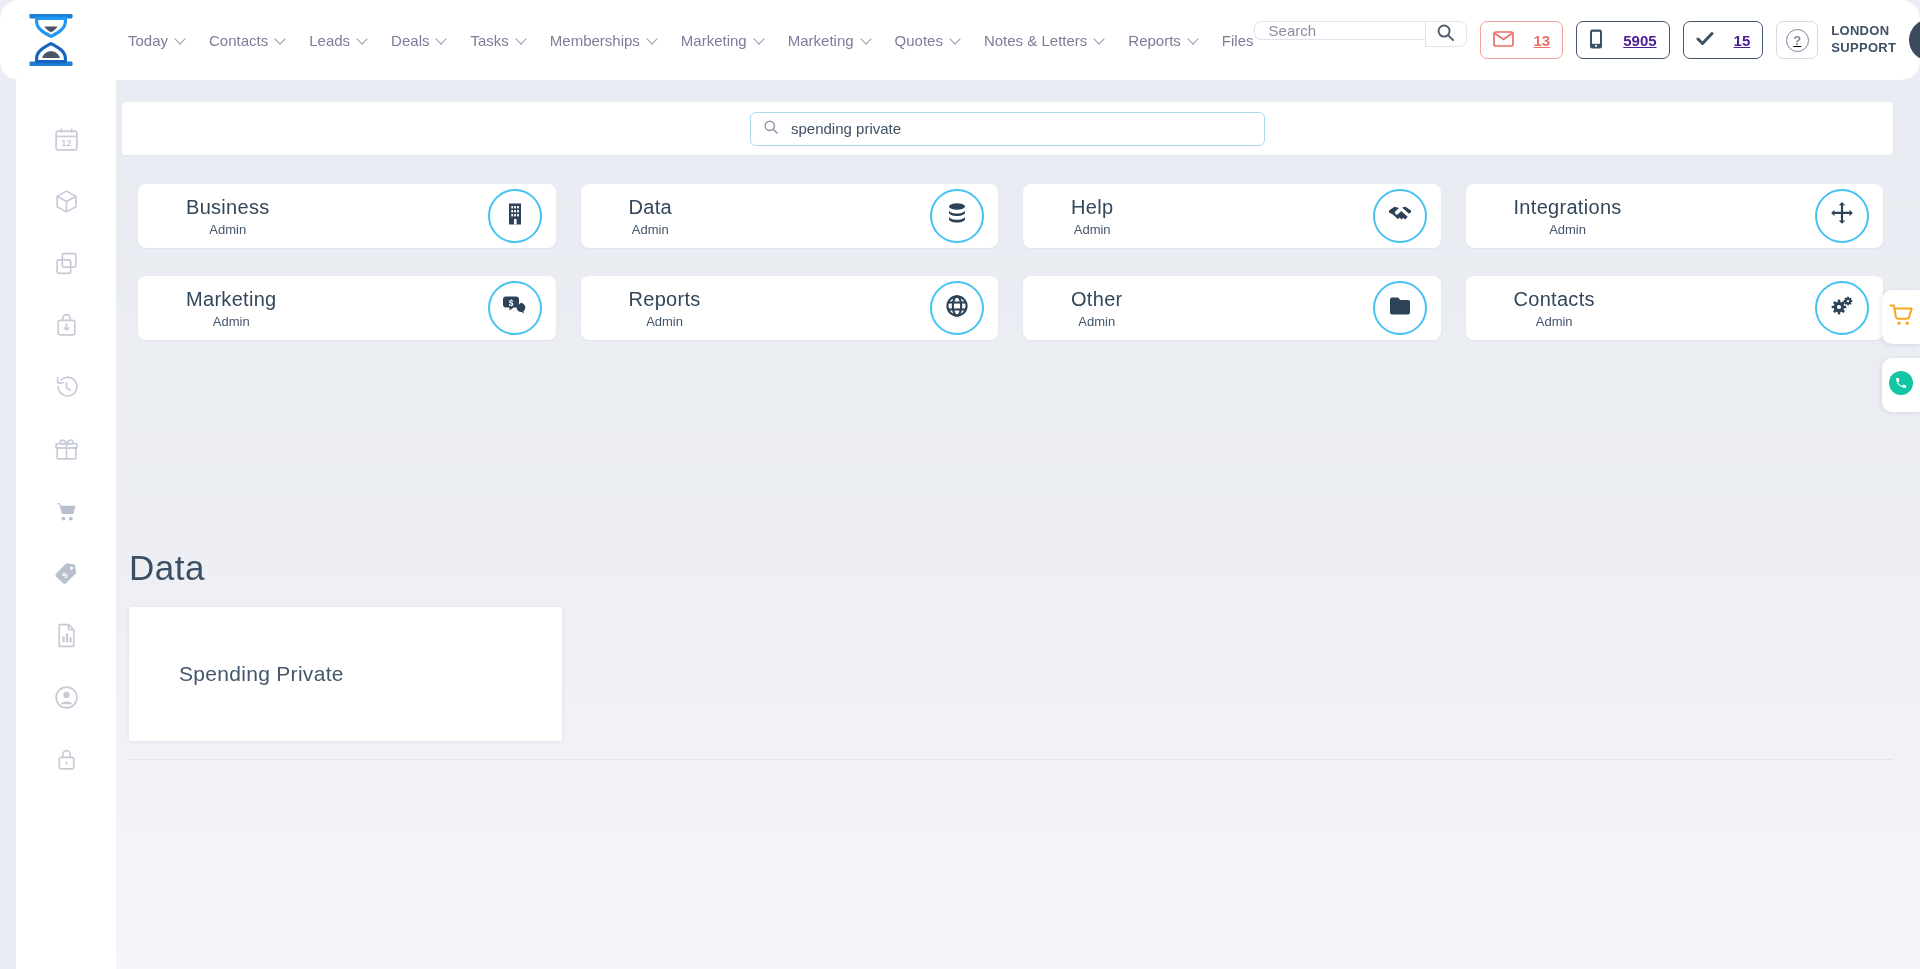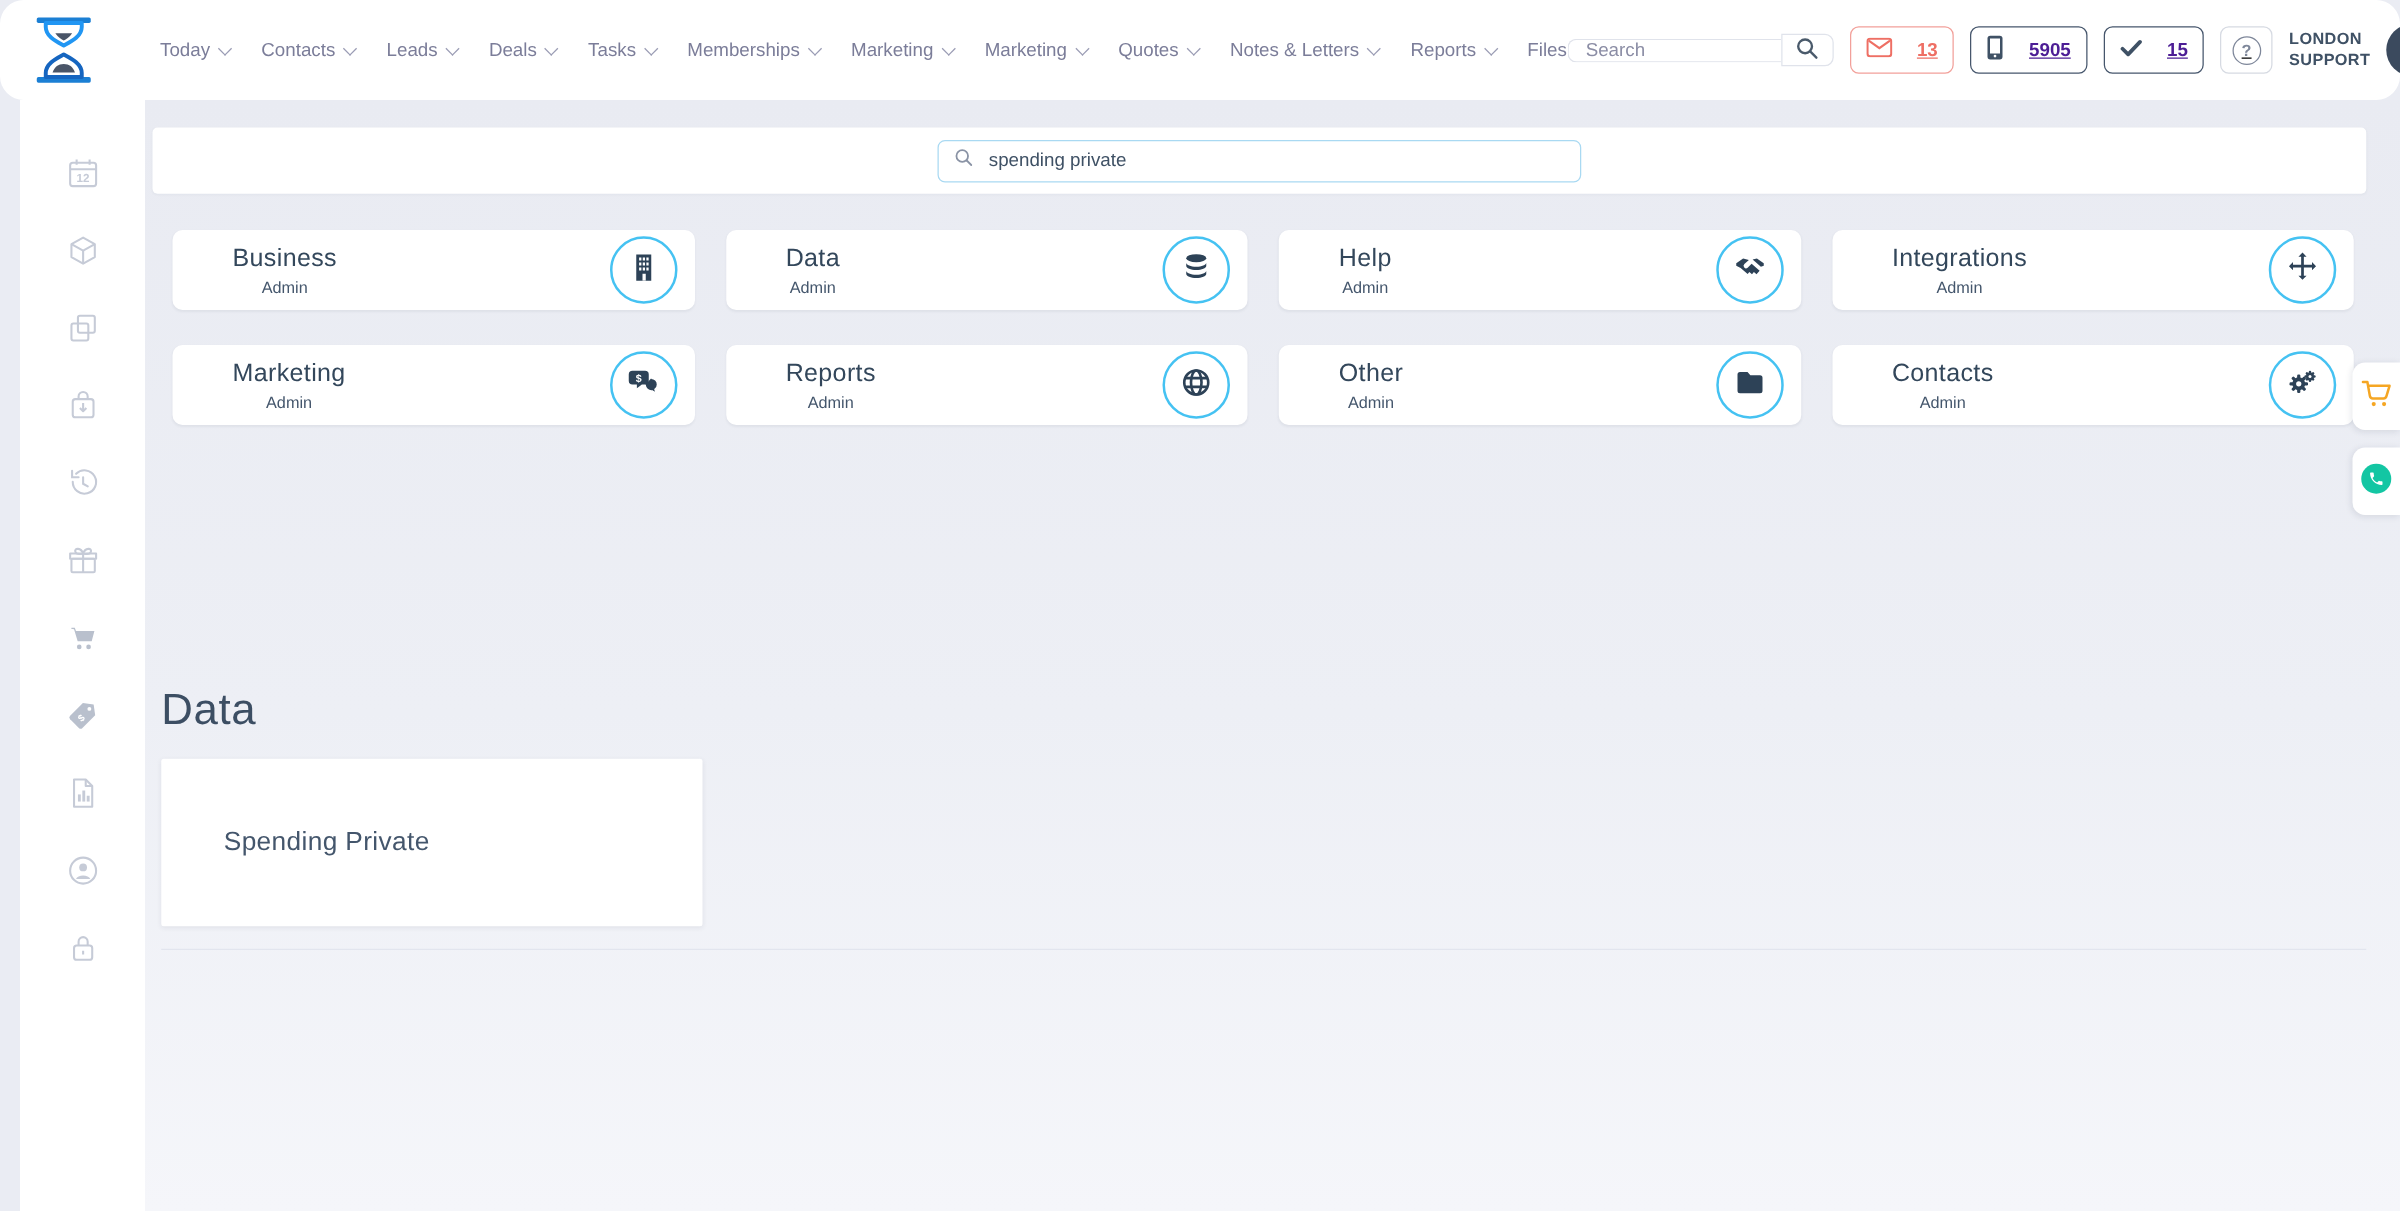--- a/index.html
+++ b/index.html
@@ -6,21 +6,21 @@
     font-family:"Liberation Sans",sans-serif;background:#eaecf3;}
   .header{position:absolute;top:0;left:0;right:0;height:80px;background:#fff;
     display:flex;align-items:center;z-index:6;border-radius:19px;}
   .logo{margin:0 54px 0 28px;flex:0 0 auto;display:flex;align-items:center;}
   .nav{display:flex;align-items:center;gap:25px;}
   .nav-item{display:flex;align-items:center;color:#7b7d99;font-size:15px;font-weight:500;
     cursor:pointer;white-space:nowrap;}
   .chev{width:7px;height:7px;border-right:1.6px solid #9a9cb4;border-bottom:1.6px solid #9a9cb4;
     transform:rotate(45deg);margin:-3px 0 0 8px;display:inline-block;}
   .hright{margin-left:auto;display:flex;align-items:center;gap:13px;padding-right:28px;}
-  .hsearch{display:flex;align-items:center;height:38px;}
+  .hsearch{display:flex;align-items:flex-start;height:38px;}
   .hsearch input{width:142px;border:1px solid #e0e3eb;border-right:none;border-radius:7px 0 0 7px;
     padding:0 14px;font-size:15px;color:#55607a;outline:none;background:#fff;}
   .hsearch input::placeholder{color:#8b8da5;}
   .hsearch button{width:42px;border:1px solid #e0e3eb;border-radius:0 7px 7px 0;background:#fff;
     display:flex;align-items:center;justify-content:center;cursor:pointer;}
   .badge{height:38px;border-radius:7px;background:#fff;display:flex;align-items:center;
     gap:20px;padding:0 12px;font-size:15px;font-weight:700;cursor:pointer;box-sizing:border-box;text-decoration:underline;}
   .badge.mail{border:1.5px solid #f2a09a;color:#ee6f64;}
   .badge.navy{border:1.5px solid #46566c;color:#4c1d95;}
   .badge.help{border:1.5px solid #d6dae2;width:42px;justify-content:center;padding:0;}

